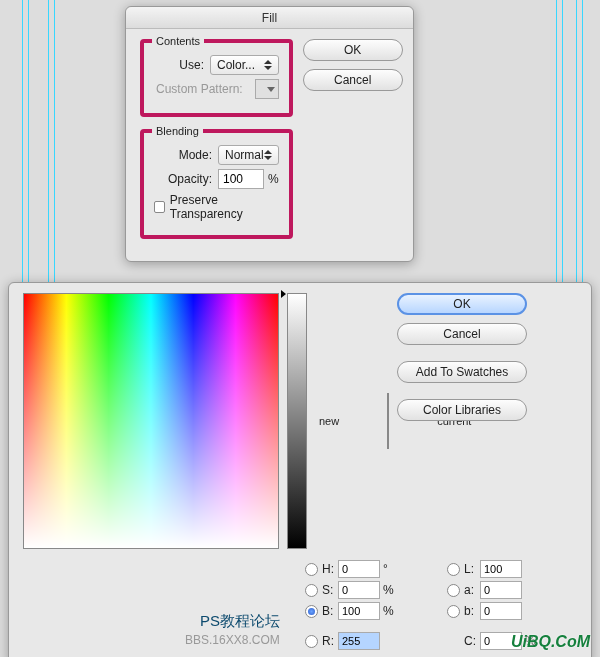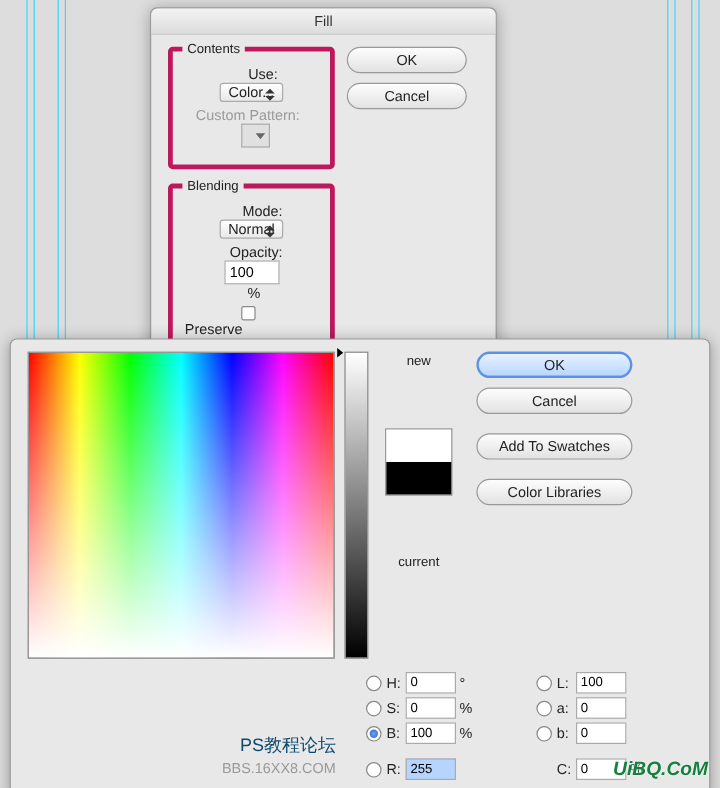--- a/index.html
+++ b/index.html
@@ -3,38 +3,38 @@
 <meta charset="utf-8">
 <style>
 * { box-sizing: border-box; margin: 0; padding: 0; font-family: "Lucida Grande", Arial, sans-serif; }
 body { background: #ddd; width: 600px; height: 657px; position: relative; overflow: hidden; }
 .guide { position: absolute; top: 0; bottom: 0; width: 1px; background: #38d7ff; }
 .dialog { position: absolute; background: #e8e8e8; border: 1px solid #999; border-radius: 6px; box-shadow: 0 2px 12px rgba(0,0,0,0.3); }
 .titlebar { height: 22px; border-bottom: 1px solid #bbb; text-align: center; font-size: 12px; line-height: 22px; color: #333; background: linear-gradient(#f4f4f4,#dcdcdc); border-radius: 6px 6px 0 0; }
 .body { padding: 10px 14px; font-size: 12px; color: #222; }
 .fieldset { border: 4px solid #be185d; border-radius: 4px; padding: 8px 10px 10px; margin-bottom: 12px; position: relative; }
 .fieldset .legend { position: absolute; top: -8px; left: 8px; background: #e8e8e8; padding: 0 4px; font-size: 11px; }
-.row { display: flex; align-items: center; margin: 4px 0; flex-direction: column; }
+.row { display: flex; align-items: center; margin: 4px 0; }
 .row label { text-align: right; margin-right: 6px; font-size: 12px; }
 .select { flex: 1; height: 20px; background: linear-gradient(#fff,#e8e8e8); border: 1px solid #aaa; border-radius: 3px; display: flex; align-items: center; padding: 0 6px; font-size: 12px; position: relative; }
 .arrows { position: absolute; right: 2px; top: 1px; width: 16px; height: 16px; display: flex; flex-direction: column; align-items: center; justify-content: center; }
 .arrows::before, .arrows::after { content: ""; border-left: 4px solid transparent; border-right: 4px solid transparent; }
 .arrows::before { border-bottom: 4px solid #333; margin-bottom: 2px; }
 .arrows::after { border-top: 4px solid #333; }
 .swatch { width: 24px; height: 20px; border: 1px solid #aaa; background: #e0e0e0; margin-left: 6px; display: flex; align-items: center; justify-content: flex-end; }
 .swatch::after { content: ""; border-left: 4px solid transparent; border-right: 4px solid transparent; border-top: 5px solid #666; margin-right: 3px; }
 .input { height: 20px; border: 1px solid #aaa; background: #fff; padding: 0 4px; font-size: 12px; }
 .btn { width: 100px; height: 22px; border: 1px solid #999; border-radius: 11px; background: linear-gradient(#fdfdfd,#e2e2e2); font-size: 12px; display: flex; align-items: center; justify-content: center; cursor: pointer; margin-bottom: 8px; }
 .btn.default { border: 2px solid #5b92e5; background: linear-gradient(#e8f2ff,#b8d6ff); }
 .checkbox { width: 12px; height: 12px; border: 1px solid #888; background: #fff; border-radius: 2px; margin-right: 5px; }
 .radio { width: 13px; height: 13px; border: 1px solid #888; border-radius: 50%; background: #fff; margin-right: 4px; display: flex; align-items: center; justify-content: center; }
 .radio.checked::after { content: ""; width: 7px; height: 7px; border-radius: 50%; background: radial-gradient(#6aa2ff,#3060cc); }
 .color-area { width: 256px; height: 256px; background: linear-gradient(to top, #fff, rgba(255,255,255,0)), linear-gradient(to right, red, yellow, lime, cyan, blue, magenta, red); border: 1px solid #888; position: relative; }
 .hue-slider { width: 20px; height: 256px; background: linear-gradient(to bottom, #fff, #000); border: 1px solid #888; margin-left: 8px; }
-.preview { width: 60px; display: flex; flex-direction: column; align-items: center; margin-left: 12px; gap: 48px; }
+.preview { width: 60px; display: flex; flex-direction: row; align-items: center; margin-left: 12px; gap: 48px; }
 .preview .lbl { font-size: 11px; margin: 2px 0; }
 .preview-box { width: 56px; height: 56px; border: 1px solid #888; display: flex; flex-direction: column; }
 .preview-box .half { flex: 1; }
 .fieldrow { display: flex; align-items: center; margin: 3px 0; font-size: 12px; }
 .fieldrow .lab { width: 16px; text-align: left; }
 .fieldrow .unit { width: 14px; margin-left: 3px; }
 .numinput { width: 42px; height: 18px; border: 1px solid #aaa; background: #fff; padding: 0 3px; font-size: 11px; text-align: left; }
 .numinput.sel { background: #b5d5ff; }
 .watermark { position: absolute; bottom: 6px; right: 10px; font-size: 16px; color: #15803d; font-weight: bold; font-style: italic; text-shadow: 0 0 2px #fff; }
 .watermark2 { position: absolute; bottom: 26px; left: 200px; font-size: 15px; color: #0c4a6e; }

